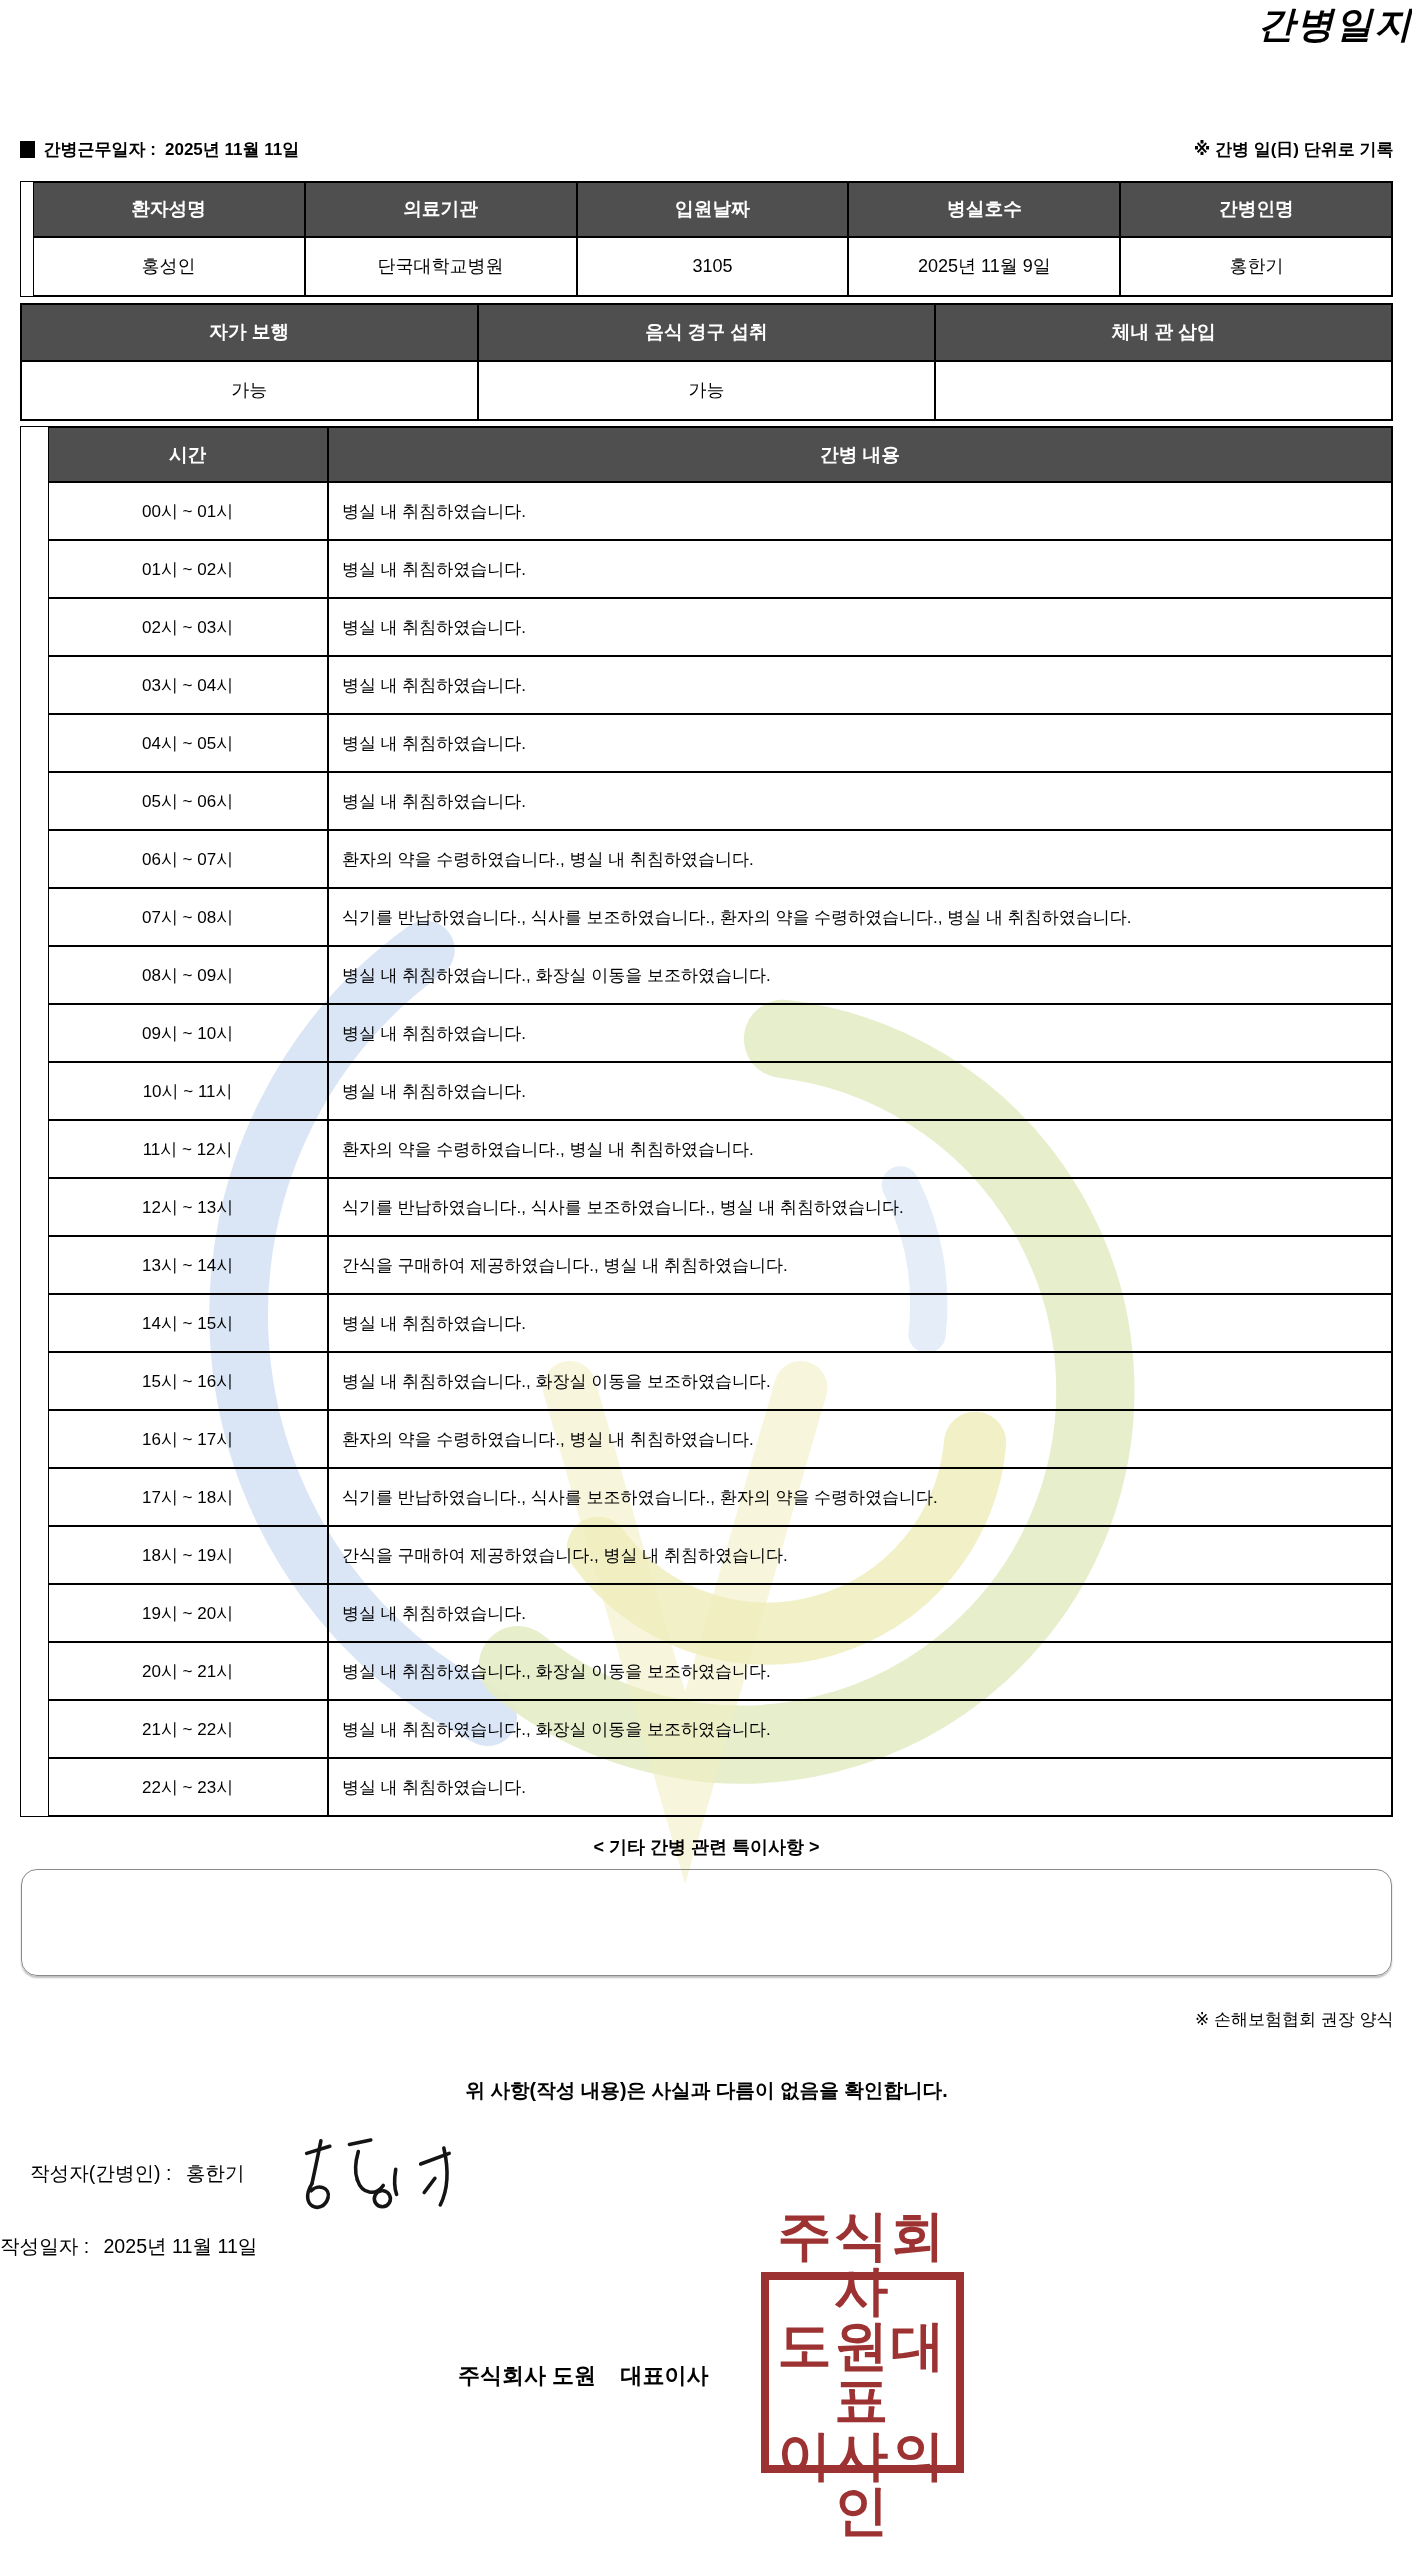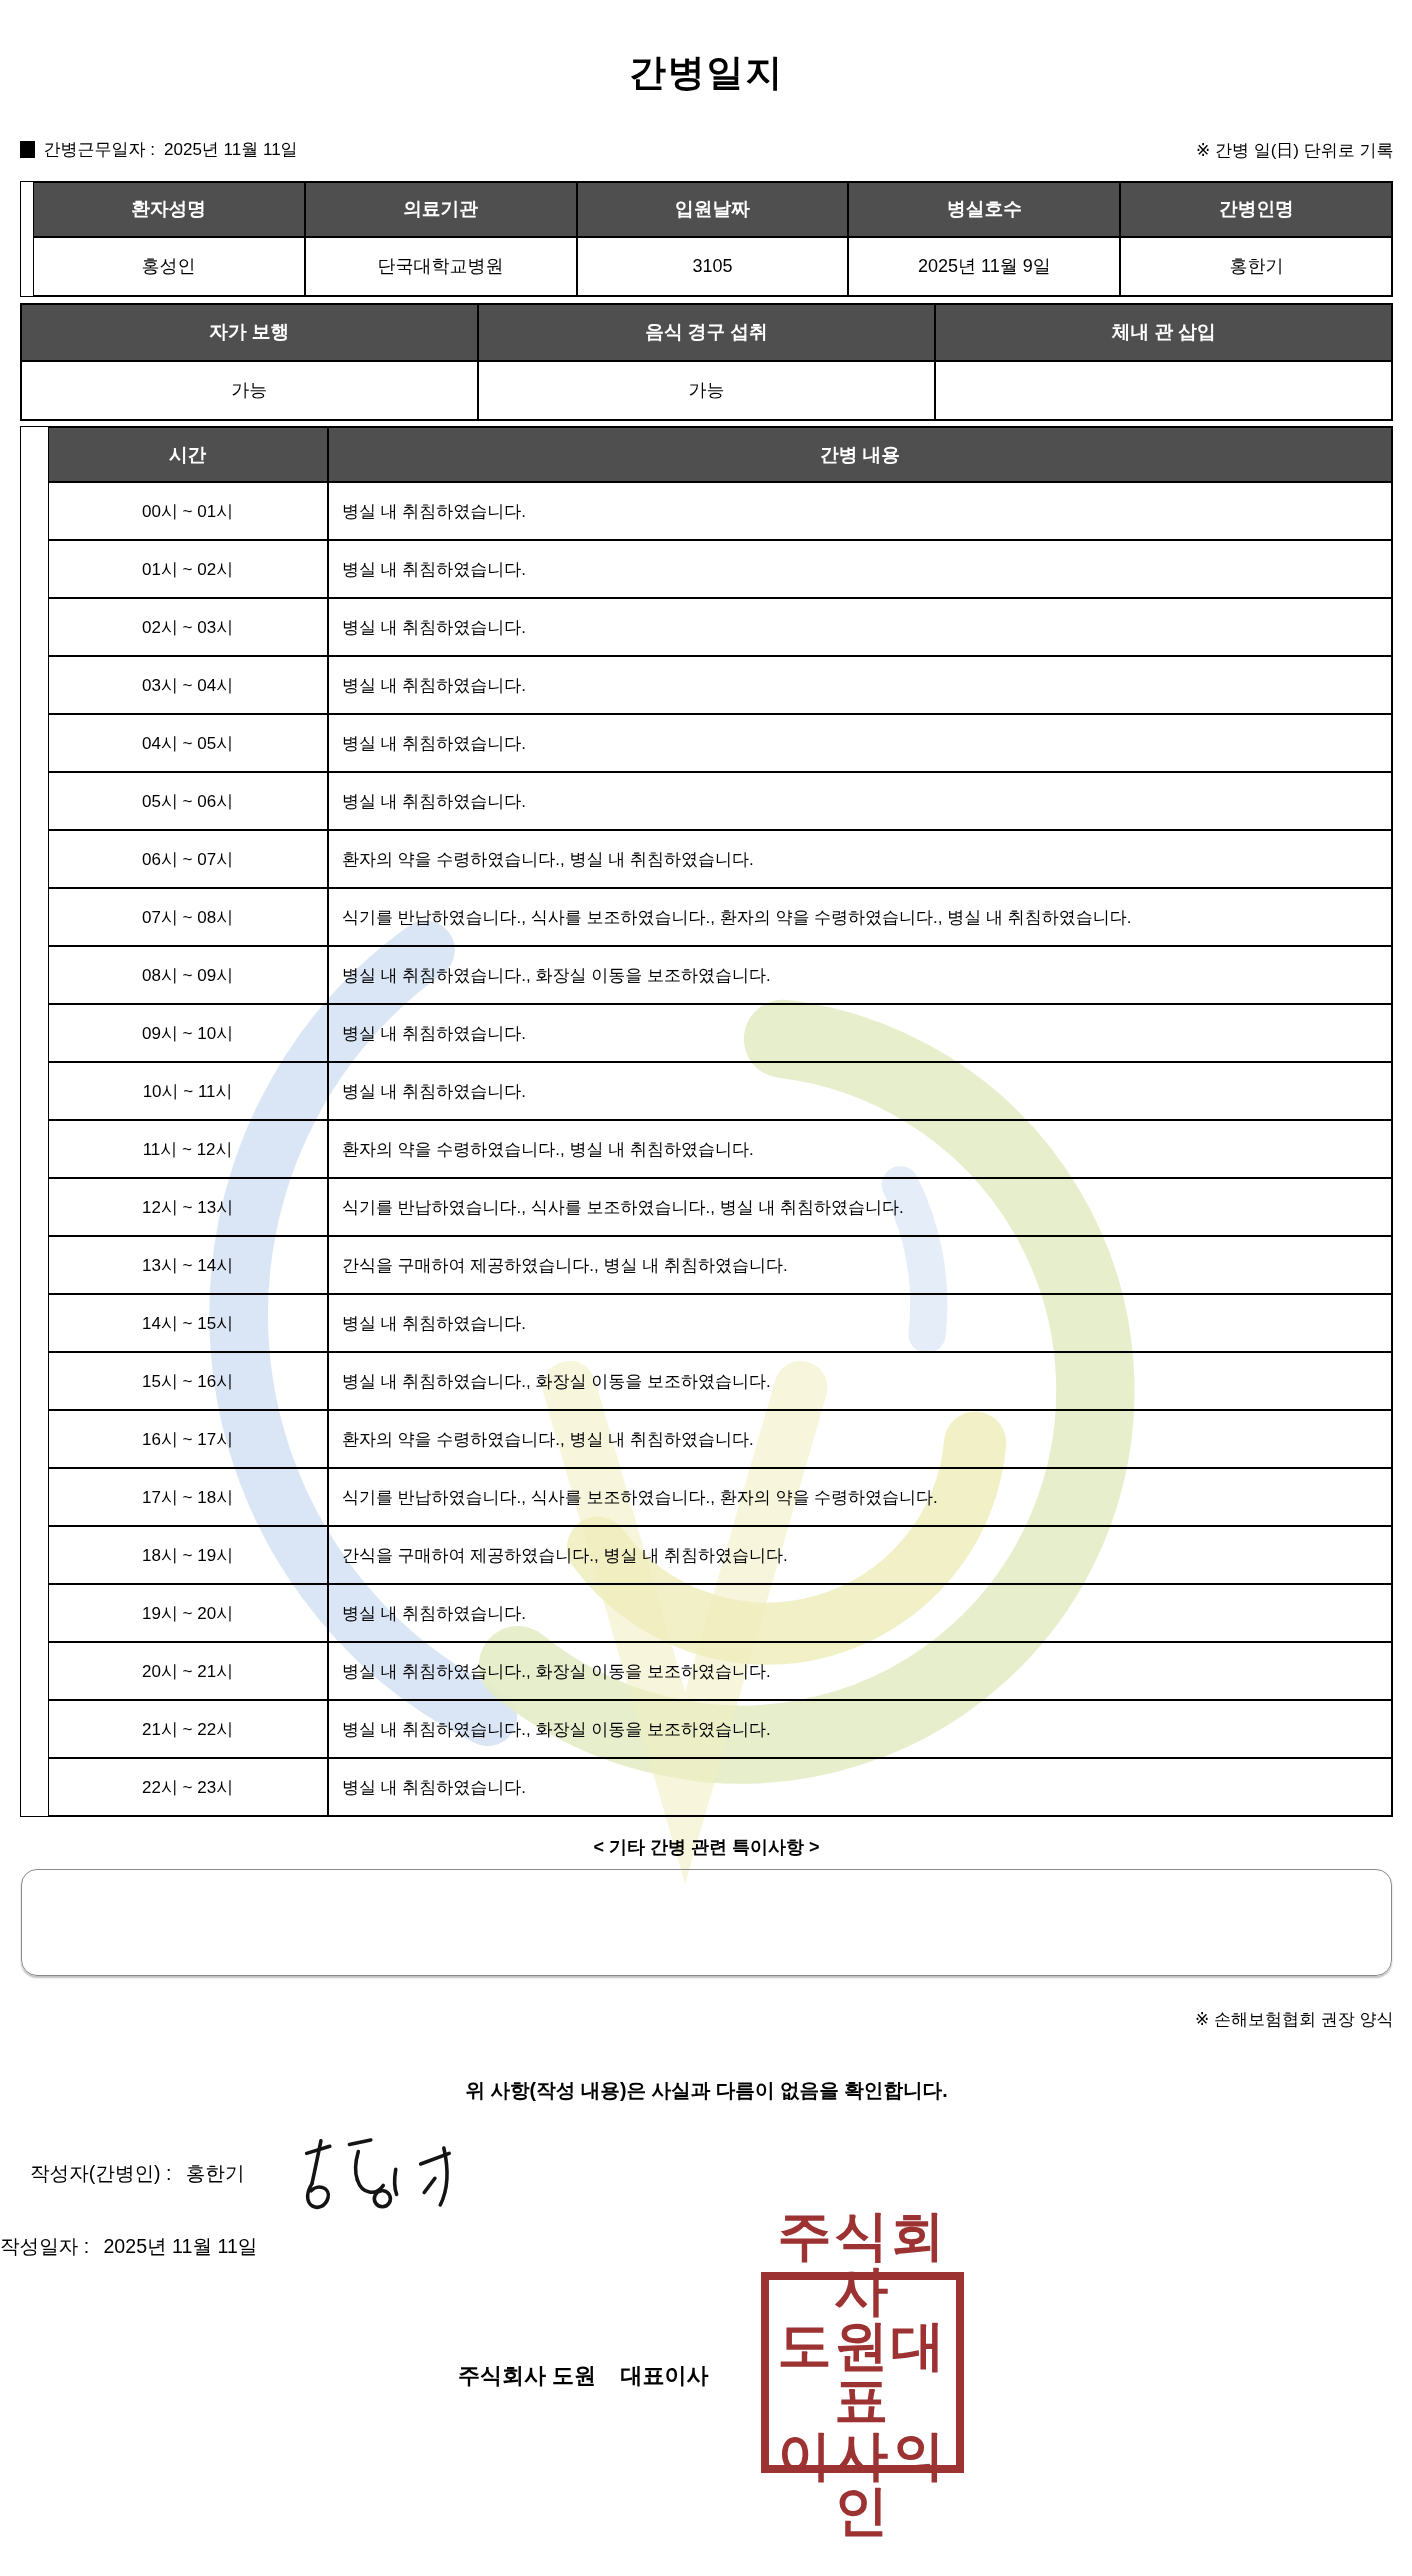--- a/index.html
+++ b/index.html
@@ -6,26 +6,26 @@
   html,body { background:#ffffff; }
   body {
     width: 1413px; height: 2576px;
     position: relative; overflow: hidden;
     font-family: "Liberation Sans", "DejaVu Sans", sans-serif;
     color: #000;
   }
   .watermark { position:absolute; left:0; top:0; z-index:0; pointer-events:none; }
   .content { position:relative; z-index:1; }
 
-  .doc-title { padding-top:48px; height:91px; text-align:center;
-    font-size:37px; font-weight:bold; letter-spacing:1.8px; }
+  .doc-title { height:91px; text-align:right;
+    font-size:37px; font-weight:bold; letter-spacing:1.8px;font-style:italic; }
 
   .meta-line { margin-top:48px; height:21.3px; display:flex;
-    justify-content:space-between; 
-    padding:0 19.6px; font-size:17px; }
+    justify-content:space-between; align-items:center;
+    padding:0 19.6px; font-size:17px;font-weight:bold; }
   .meta-left { display:flex; align-items:center; gap:9px; }
   .meta-square { width:15px; height:17px; background:#000; display:inline-block; }
 
   .tbl { margin:0 19.6px; border:1.8px solid #000; }
   .grid-row { display:grid; }
   .cols5 { grid-template-columns: repeat(5, 1fr); }
   .cols3 { grid-template-columns: repeat(3, 1fr); }
   .care-cols { grid-template-columns: 280px 1fr; }
 
   .hdr-cell { background:#4f4f4f; color:#fff; font-weight:bold; font-size:18.7px;

